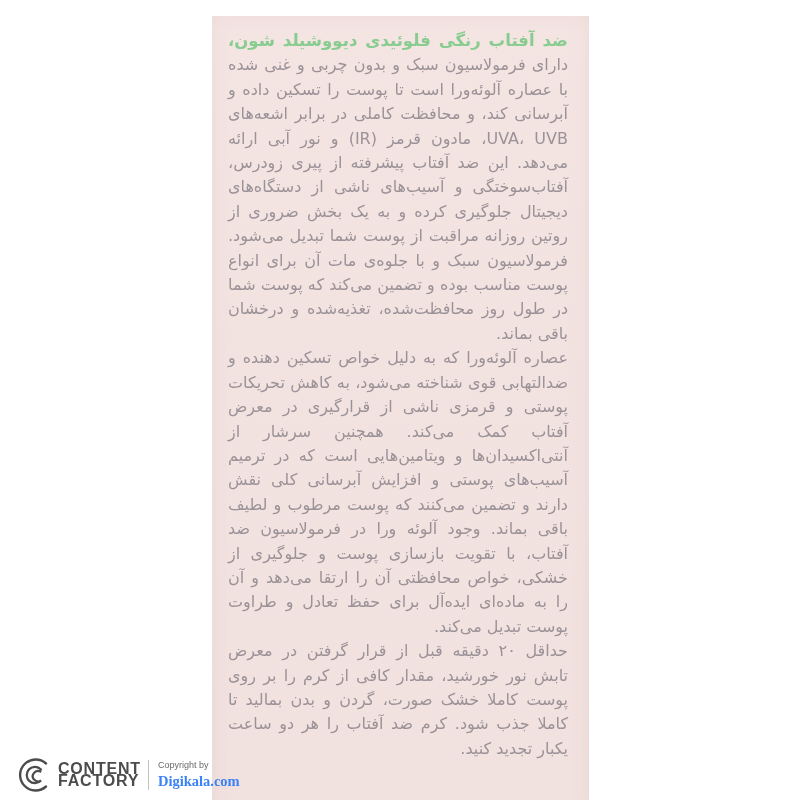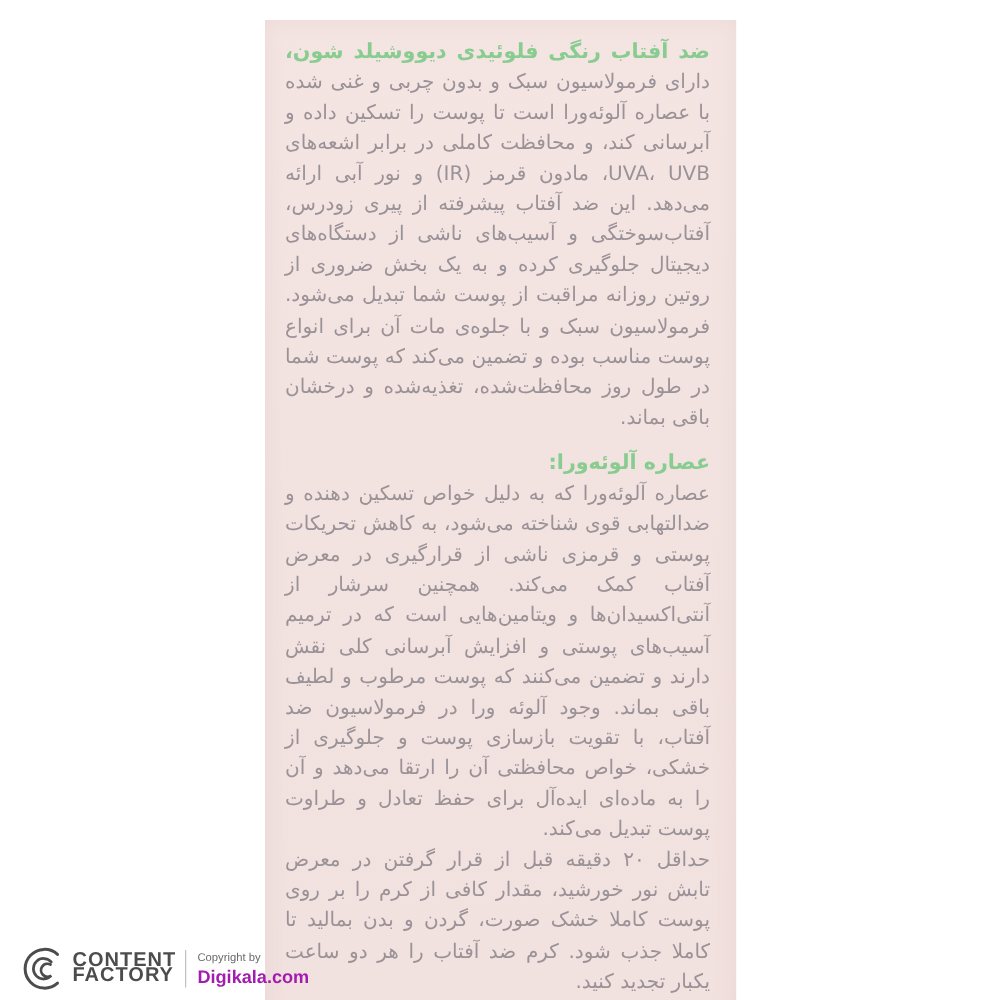--- a/index.html
+++ b/index.html
@@ -74,37 +74,37 @@
     margin: 0 9px 0 7px;
   }
   .wm-copy { display: flex; flex-direction: column; justify-content: flex-end; }
   .wm-copy-label {
     font-size: 9px;
     color: #6a6a6a;
     margin-bottom: 3px;
   }
   .wm-site {
     font-size: 14.5px;
-    color: #a21caf;
+    color: #3b82f6;
     font-weight: 600;
+    font-family: Liberation Serif, serif;
   }
 </style>
 </head>
 <body>
 
 <div class="stage">
 
   <div class="panel">
     <div class="txt">
       <p class="para">
         <span class="lead">ضد آفتاب رنگی فلوئیدی دیووشیلد شون،</span>
         <span>دارای فرمولاسیون سبک و بدون چربی و غنی شده با عصاره آلوئه‌ورا است تا پوست را تسکین داده و آبرسانی کند، و محافظت کاملی در برابر اشعه‌های UVA، UVB، مادون قرمز (IR) و نور آبی ارائه می‌دهد. این ضد آفتاب پیشرفته از پیری زودرس، آفتاب‌سوختگی و آسیب‌های ناشی از دستگاه‌های دیجیتال جلوگیری کرده و به یک بخش ضروری از روتین روزانه مراقبت از پوست شما تبدیل می‌شود. فرمولاسیون سبک و با جلوه‌ی مات آن برای انواع پوست مناسب بوده و تضمین می‌کند که پوست شما در طول روز محافظت‌شده، تغذیه‌شده و درخشان باقی بماند.</span>
       </p>
 
-      <h2 class="section-heading">عصاره آلوئه‌ورا:</h2>
       <p class="para">عصاره آلوئه‌ورا که به دلیل خواص تسکین دهنده و ضدالتهابی قوی شناخته می‌شود، به کاهش تحریکات پوستی و قرمزی ناشی از قرارگیری در معرض آفتاب کمک می‌کند. همچنین سرشار از آنتی‌اکسیدان‌ها و ویتامین‌هایی است که در ترمیم آسیب‌های پوستی و افزایش آبرسانی کلی نقش دارند و تضمین می‌کنند که پوست مرطوب و لطیف باقی بماند. وجود آلوئه ورا در فرمولاسیون ضد آفتاب، با تقویت بازسازی پوست و جلوگیری از خشکی، خواص محافظتی آن را ارتقا می‌دهد و آن را به ماده‌ای ایده‌آل برای حفظ تعادل و طراوت پوست تبدیل می‌کند.</p>
 
       <p class="para">حداقل ۲۰ دقیقه قبل از قرار گرفتن در معرض تابش نور خورشید، مقدار کافی از کرم را بر روی پوست کاملا خشک صورت، گردن و بدن بمالید تا کاملا جذب شود. کرم ضد آفتاب را هر دو ساعت یکبار تجدید کنید.</p>
     </div>
   </div>
 
   <div class="watermark">
     <span class="wm-logo">
       <svg width="41" height="40" viewBox="0 0 41 40" fill="none" xmlns="http://www.w3.org/2000/svg">
         <path d="M33 8.5 A15.5 15.5 0 1 0 33 31.5" stroke="#4c4c4c" stroke-width="2.4" fill="none" stroke-linecap="round"></path>

